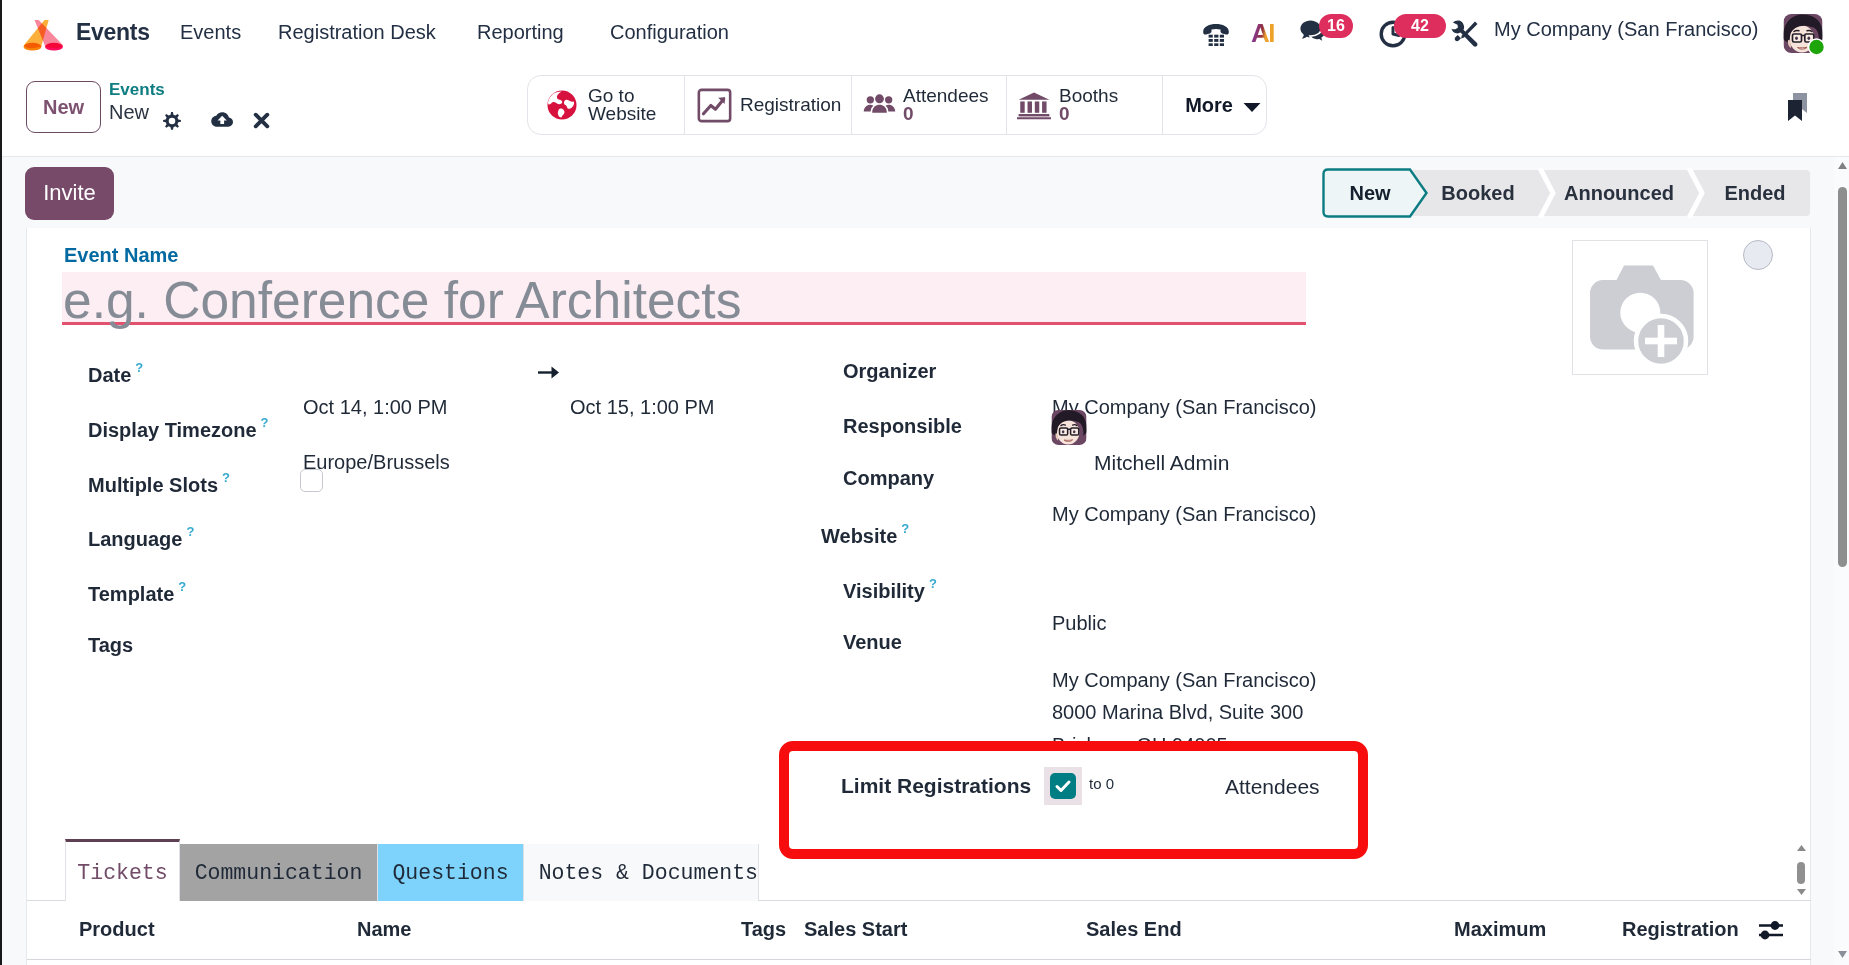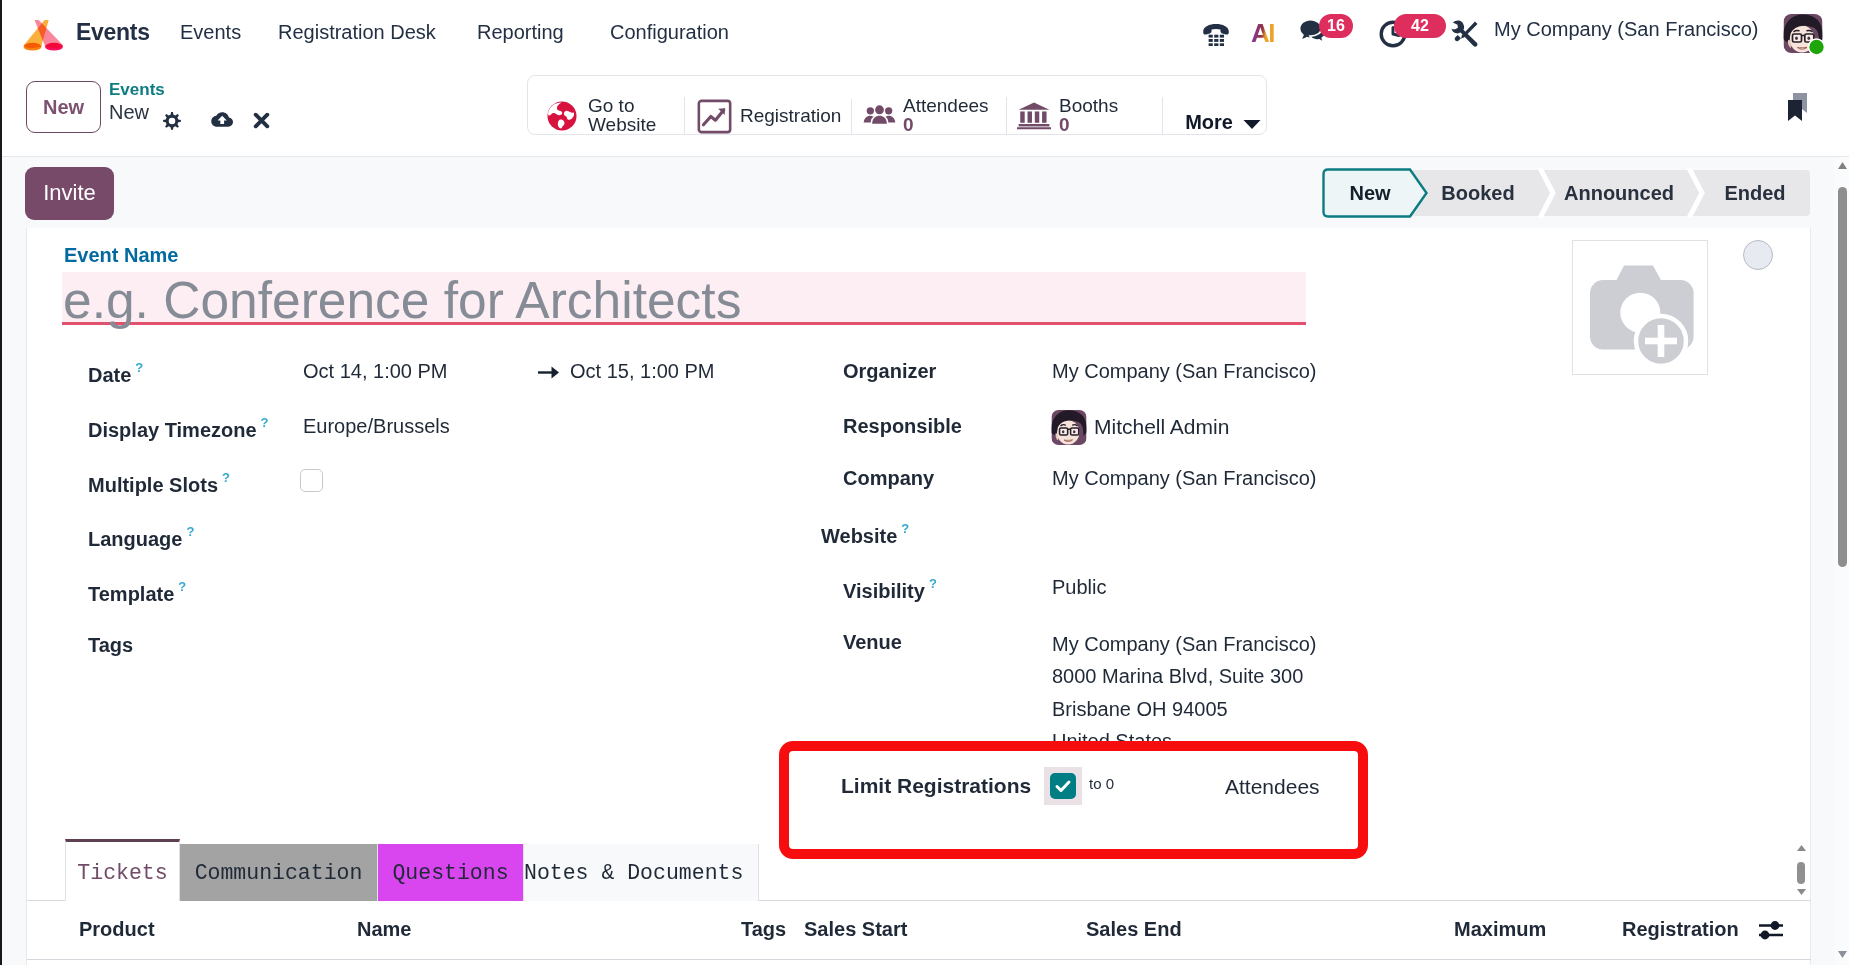--- a/index.html
+++ b/index.html
@@ -15,36 +15,36 @@
 .badge { position:absolute; background:#dd2e5d; color:#fff; font-size:16px; font-weight:700;
   border-radius:12px; height:24px; line-height:24px; text-align:center; z-index:5; }
 
 
 #cpanel { left:2px; top:64px; width:1847px; height:93px; background:#fff; border-bottom:1px solid #e5e7eb; }
 #newbtn { position:absolute; left:24px; top:17px; width:75px; height:52px; border:1px solid #6d4a63;
   border-radius:9px; color:#7d5271; font-size:20px; font-weight:700; text-align:center; line-height:50px; background:#fff; }
 #bc1 { position:absolute; left:107px; top:16px; font-size:17px; font-weight:700; color:#0e7d82; }
 #bc2 { position:absolute; left:107px; top:37px; font-size:20px; color:#2b3442; }
 #statbtns { position:absolute; left:525px; top:11px; height:60px; display:flex; background:#fff;
-  border:1px solid #e2e4e9; border-radius:8px;align-items:flex-end; }
+  border:1px solid #e2e4e9; border-radius:14px; }
 .statbtn { display:flex; align-items:center; border-right:1px solid #e2e4e9; padding:0 14px; }
 .statbtn:last-child { border-right:none; }
 .stattxt { font-size:19px; color:#1f2937; line-height:18.5px; }
 .statnum { color:#714b67; font-weight:700; }
 
 
 #content { left:2px; top:157px; width:1847px; height:808px; background:#f8f9fb; }
 #invitebtn { position:absolute; left:23px; top:10px; width:89px; height:53px; background:#784a6a;
   border-radius:9px; color:#fff; font-size:22px; text-align:center; line-height:52px; }
 #sheet { position:absolute; left:24px; top:71px; width:1785px; height:737px; background:#fff;
   border-left:1px solid #e8e9ec; border-right:1px solid #e8e9ec; }
 
 
 .flabel { position:absolute; font-size:20px; font-weight:700; color:#1f2937; }
-.fval { position:absolute; font-size:20px; color:#1f2937; }
+.fval { position:absolute; font-size:20px; color:#1f2937;margin-top:36px; }
 .q { font-size:13px; color:#35a9cf; font-weight:700; vertical-align:10px; margin-left:4px; }
 
 
 .tab { position:absolute; top:682px; height:62px; font-size:21.5px;font-family:Liberation Mono, monospace; }
 </style>
 </head>
 <body>
 <div class="abs" id="leftedge"></div>
 <div class="abs" id="navbar">
 
@@ -251,22 +251,22 @@
       <rect x="57" y="74.7" width="32" height="6.6" fill="#fff"></rect>
       <rect x="69.7" y="62" width="6.6" height="32" fill="#fff"></rect>
     </svg>
   </div>
   <div class="abs" style="left:1741px;top:83px;width:30px;height:30px;border-radius:50%;background:#e8eaf1;border:1px solid #b6bac5"></div>
 
   <div class="abs" style="left:25px;top:743px;width:38px;border-bottom:1px solid #d8dbe0"></div>
   <div class="abs" style="left:178px;top:743px;width:1631px;border-bottom:1px solid #d8dbe0"></div>
   <div class="abs tab" style="left:63px;width:115px;background:#fff;border:1px solid #dfe1e6;border-bottom:none;border-top:3px solid #5f4053;color:#714b67;text-align:center;line-height:62px">Tickets</div>
   <div class="abs tab" style="left:178px;top:687px;height:57px;width:198px;background:#a3a3a3;border-right:1px solid #dfe1e6;color:#1f2937;text-align:center;line-height:58px">Communication</div>
-  <div class="abs tab" style="left:376px;top:687px;height:57px;width:146px;background:#d946ef;border-right:1px solid #dfe1e6;color:#1f2937;text-align:center;line-height:58px">Questions</div>
-  <div class="abs tab" style="left:522px;top:687px;height:57px;width:235px;background:#f8f9fb;border-right:1px solid #dfe1e6;color:#1f2937;text-align:left;line-height:58px">Notes &amp; Documents</div>
+  <div class="abs tab" style="left:376px;top:687px;height:57px;width:146px;background:#7dd3fc;border-right:1px solid #dfe1e6;color:#1f2937;text-align:center;line-height:58px">Questions</div>
+  <div class="abs tab" style="left:522px;top:687px;height:57px;width:235px;background:#f8f9fb;border-right:1px solid #dfe1e6;color:#1f2937;text-align:right;line-height:58px">Notes &amp; Documents</div>
 
   <div class="abs flabel" style="left:77px;top:761px">Product</div>
   <div class="abs flabel" style="left:355px;top:761px">Name</div>
   <div class="abs flabel" style="left:739px;top:761px">Tags</div>
   <div class="abs flabel" style="left:802px;top:761px">Sales Start</div>
   <div class="abs flabel" style="left:1084px;top:761px">Sales End</div>
   <div class="abs flabel" style="left:1452px;top:761px">Maximum</div>
   <div class="abs flabel" style="left:1620px;top:761px">Registration</div>
   <svg class="abs" style="left:1757px;top:764px" width="24" height="19" viewBox="0 0 24 19">
     <path d="M0 4.5 L24 4.5 M0 14 L24 14" stroke="#111827" stroke-width="2.4"></path>

